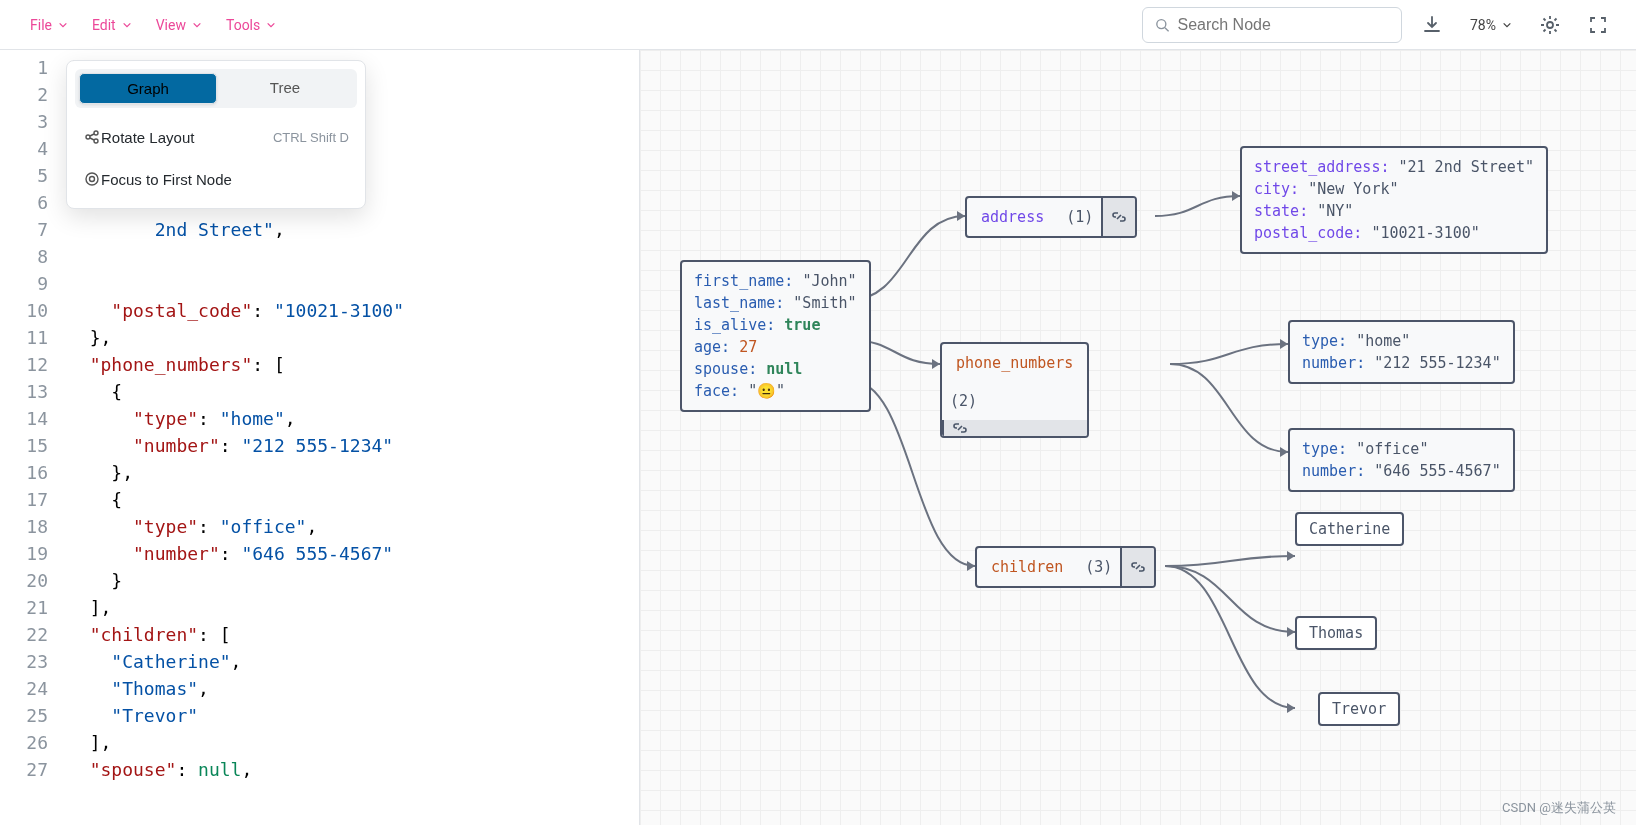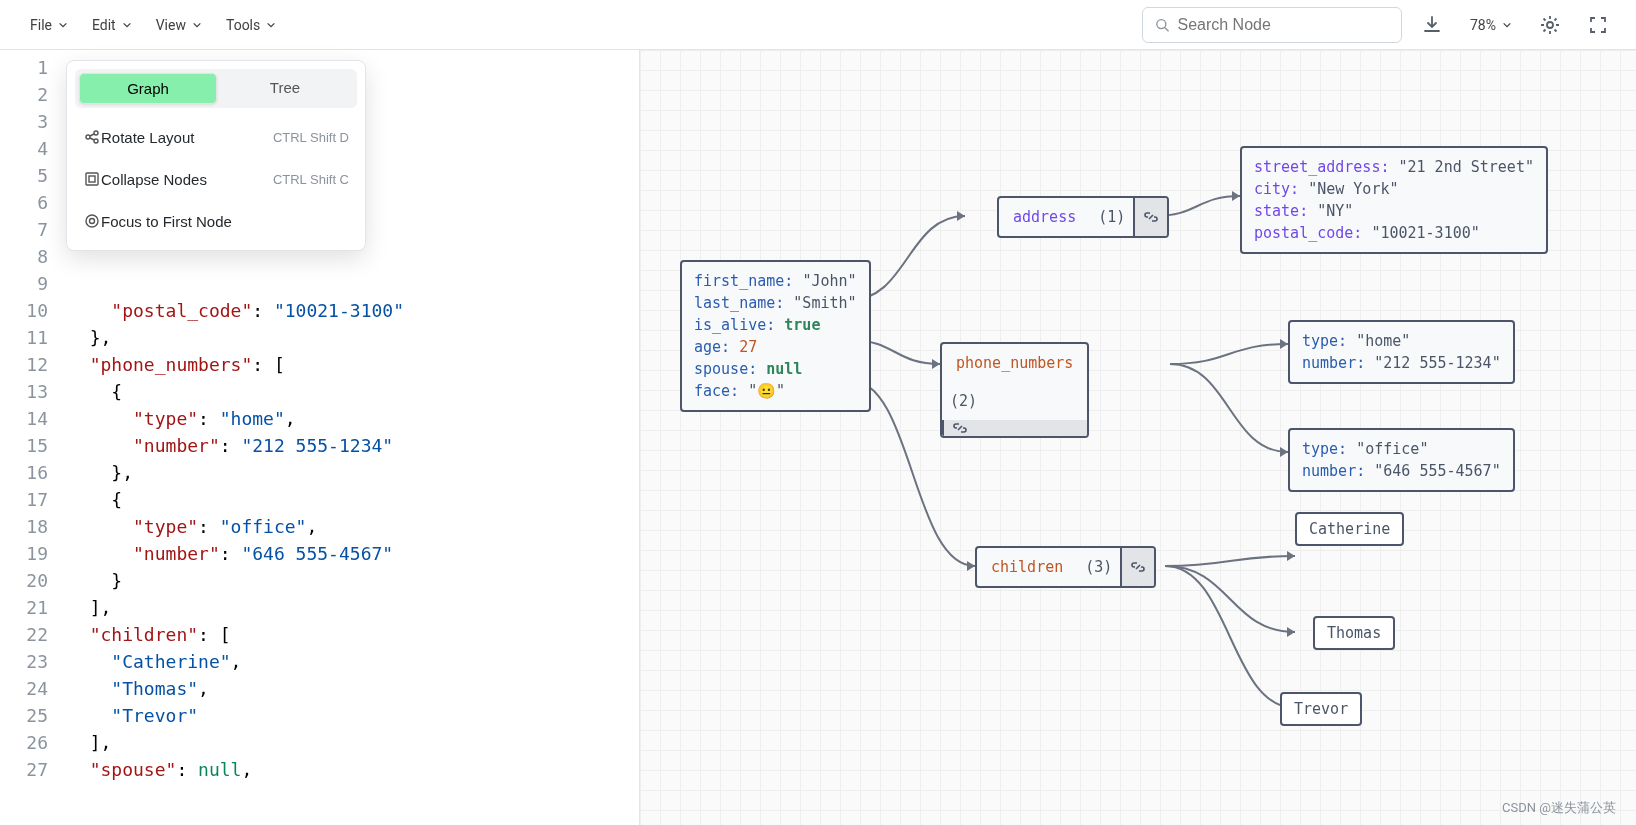--- a/index.html
+++ b/index.html
@@ -1,38 +1,38 @@
 <!DOCTYPE html>
 <html><head>
 <meta charset="utf-8">
 <style>
 * { box-sizing: border-box; margin: 0; padding: 0; }
 body { font-family: -apple-system, BlinkMacSystemFont, "Segoe UI", Roboto, sans-serif; font-size: 14px; color: #24292e; overflow: hidden; width: 1636px; height: 825px; display: flex; flex-direction: column; }
 .toolbar { height: 50px; border-bottom: 1px solid #e1e4e8; display: flex; align-items: center; padding: 0 20px; gap: 4px; }
-.menu-item { padding: 6px 10px; display: flex; align-items: center; gap: 6px; cursor: pointer; border-radius: 4px; color: #404040; }
+.menu-item { padding: 6px 10px; display: flex; align-items: center; gap: 6px; cursor: pointer; border-radius: 4px; color: #ec4899; }
 .chev { width: 10px; height: 10px; }
 .spacer { flex: 1; }
 .search-box { display: flex; align-items: center; gap: 8px; border: 1px solid #d0d7de; border-radius: 6px; padding: 8px 12px; width: 260px; color: #8b949e; }
 .search-box input { border: none; outline: none; font-size: 16px; color: #444; width: 100%; background: transparent; }
 .icon-btn { width: 36px; height: 36px; display: flex; align-items: center; justify-content: center; cursor: pointer; color: #57606a; border-radius: 4px; margin-left: 8px; }
 .zoom-indicator { display: flex; align-items: center; gap: 6px; padding: 6px 8px; cursor: pointer; color: #444; margin-left: 8px; }
 .main { display: flex; flex: 1; overflow: hidden; }
 .editor-pane { width: 640px; display: flex; border-right: 1px solid #e1e4e8; font-family: "SF Mono", Consolas, monospace; font-size: 18px; line-height: 27px; position: relative; }
 .gutter { width: 60px; text-align: right; padding: 4px 12px 4px 0; color: #8b949e; background: #fff; user-select: none; }
 .gutter div { height: 27px; }
 .code { flex: 1; padding: 4px 0; white-space: pre; overflow: hidden; }
 .code .line { height: 27px; padding-left: 8px; }
 .key { color: #a31515; }
 .str { color: #0451a5; }
 .null { color: #098658; }
 .brace { color: #000; }
 .dropdown { position: absolute; top: 60px; left: 66px; width: 300px; background: #fff; border: 1px solid #e1e4e8; border-radius: 8px; box-shadow: 0 8px 24px rgba(0,0,0,0.12); z-index: 100; padding: 8px; font-family: -apple-system, sans-serif; font-size: 15px; }
 .seg-control { display: flex; background: #f1f3f5; border-radius: 6px; padding: 4px; margin-bottom: 8px; }
 .seg-btn { flex: 1; padding: 6px 0; text-align: center; border-radius: 5px; cursor: pointer; color: #555; }
-.seg-btn.active { background: #86efac; box-shadow: 0 1px 3px rgba(0,0,0,0.1); border: 1px solid #e1e4e8; color: #000; }
+.seg-btn.active { background: #0369a1; box-shadow: 0 1px 3px rgba(0,0,0,0.1); border: 1px solid #e1e4e8; color: #000; }
 .dd-item { display: flex; align-items: center; padding: 12px 8px; cursor: pointer; border-radius: 4px; }
 .dd-icon { width: 18px; height: 18px; display: flex; align-items: center; justify-content: center; color: #555; }
 .dd-label { flex: 1; }
 .dd-short { color: #8b949e; font-size: 13px; }
 .graph-pane { flex: 1; position: relative; background-color: #fafafa; background-image: linear-gradient(#eee 1px, transparent 1px), linear-gradient(90deg, #eee 1px, transparent 1px); background-size: 20px 20px; overflow: hidden; }
 .node { position: absolute; background: #f8f9fa; border: 2px solid #4c5569; border-radius: 4px; font-family: "SF Mono", Consolas, monospace; font-size: 15px; padding: 8px 12px; line-height: 22px; }
 .node .k-blue { color: #2a5db0; }
 .node .k-purple { color: #7048e8; }
 .node .v-str { color: #4a5568; }
 .node .v-kw { color: #2f855a; font-weight: bold; }
@@ -181,21 +181,21 @@
         <div><span class="k-purple">postal_code:</span> <span class="v-str">"10021-3100"</span></div>
       </div>
       <div class="node" style="left: 648px; top: 270px;">
         <div><span class="k-blue">type:</span> <span class="v-str">"home"</span></div>
         <div><span class="k-blue">number:</span> <span class="v-str">"212 555-1234"</span></div>
       </div>
       <div class="node" style="left: 648px; top: 378px;">
         <div><span class="k-blue">type:</span> <span class="v-str">"office"</span></div>
         <div><span class="k-blue">number:</span> <span class="v-str">"646 555-4567"</span></div>
       </div>
-      <div class="node-link" style="left: 325px; top: 146px; margin-left: 32px;">
+      <div class="node-link" style="left: 325px; top: 146px;">
         <span class="nl-label nl-address">address</span>
         <span class="nl-count">(1)</span>
         <span class="nl-icon">
           <svg width="16" height="16" viewBox="0 0 16 16">
             <path d="M6 10l4-4M7 4h-3a2 2 0 000 4h1M9 12h3a2 2 0 000-4h-1" stroke="currentColor" stroke-width="1.6" fill="none"></path>
           </svg>
         </span>
       </div>
       <div class="node-link" style="left: 300px; top: 292px; flex-direction: column;">
         <span class="nl-label nl-phone">phone_numbers</span>
@@ -209,22 +209,22 @@
       <div class="node-link" style="left: 335px; top: 496px;">
         <span class="nl-label nl-child">children</span>
         <span class="nl-count">(3)</span>
         <span class="nl-icon">
           <svg width="16" height="16" viewBox="0 0 16 16">
             <path d="M6 10l4-4M7 4h-3a2 2 0 000 4h1M9 12h3a2 2 0 000-4h-1" stroke="currentColor" stroke-width="1.6" fill="none"></path>
           </svg>
         </span>
       </div>
       <div class="leaf" style="left: 655px; top: 462px;">Catherine</div>
-      <div class="leaf" style="left: 673px; top: 566px;">Thomas</div>
-      <div class="leaf" style="left: 640px; top: 642px;">Trevor</div>
+      <div class="leaf" style="left: 655px; top: 566px;">Thomas</div>
+      <div class="leaf" style="left: 678px; top: 642px;">Trevor</div>
     </div>
 </div>
 
 <div class="dropdown">
   <div class="seg-control">
     <div class="seg-btn active">Graph</div>
     <div class="seg-btn">Tree</div>
   </div>
   <div id="dd-items">
       <div class="dd-item">
@@ -235,30 +235,20 @@
             <circle cx="12" cy="12" r="2" stroke="currentColor" fill="none" stroke-width="1.4"></circle>
             <path d="M6 7l4-2M6 9l4 2" stroke="currentColor" stroke-width="1.4"></path>
           </svg>
         </span>
         <span class="dd-label">Rotate Layout</span>
         <span class="dd-short">CTRL Shift D</span>
       </div>
       <div class="dd-item">
         <span class="dd-icon">
           <svg width="16" height="16" viewBox="0 0 16 16">
-            <rect x="2" y="2" width="12" height="12" rx="1" stroke="currentColor" fill="none" stroke-width="1.4"></rect>
-            <rect x="5" y="5" width="6" height="6" stroke="currentColor" fill="none" stroke-width="1.4"></rect>
-          </svg>
-        </span>
-        <span class="dd-label">Collapse Nodes</span>
-        <span class="dd-short">CTRL Shift C</span>
-      </div>
-      <div class="dd-item">
-        <span class="dd-icon">
-          <svg width="16" height="16" viewBox="0 0 16 16">
             <circle cx="8" cy="8" r="6" stroke="currentColor" fill="none" stroke-width="1.4"></circle>
             <circle cx="8" cy="8" r="2.5" stroke="currentColor" fill="none" stroke-width="1.4"></circle>
           </svg>
         </span>
         <span class="dd-label">Focus to First Node</span>
         <span class="dd-short"></span>
       </div>
     </div>
 </div>
 

